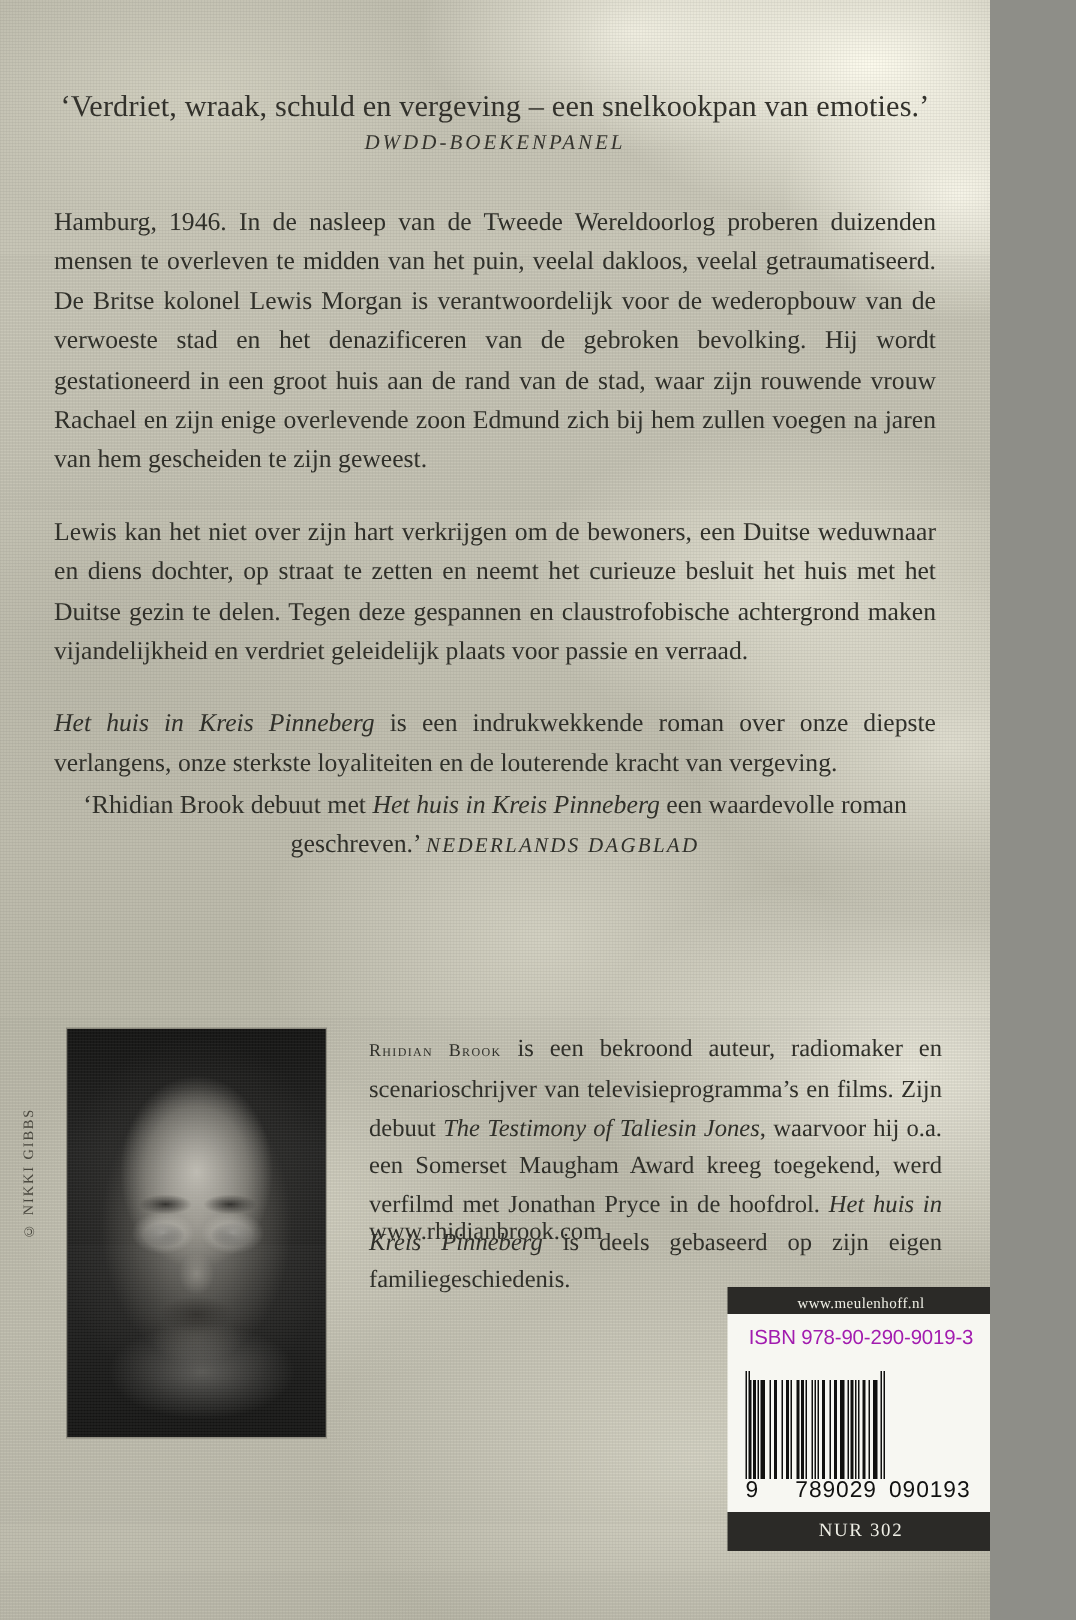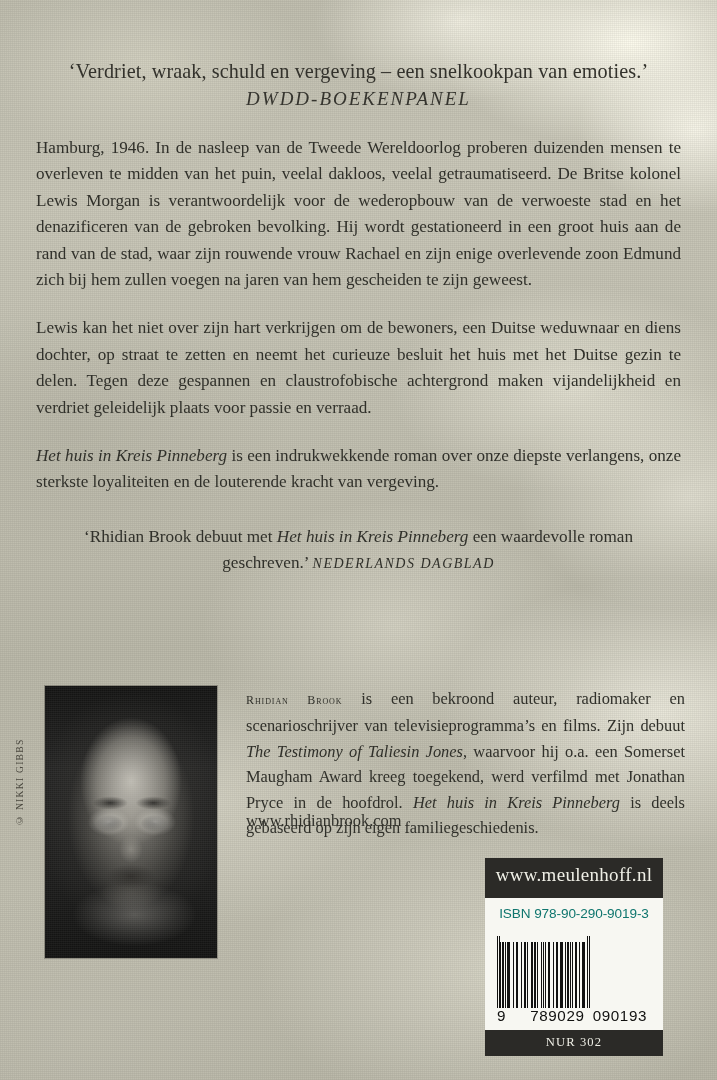--- a/index.html
+++ b/index.html
@@ -3,21 +3,21 @@
 <meta charset="utf-8">
 <style>
   html, body {
     margin: 0;
     padding: 0;
     background: #8e8e88;
   }
 
   .cover {
     position: relative;
-    width: 717px;
+    width: 660px;
     height: 1080px;
     overflow: hidden;
     font-family: "Liberation Serif", "DejaVu Serif", serif;
     color: #2b2a25;
     
     background-color: #b3b1a2;
     background-image:
       radial-gradient(ellipse 280px 150px at 88% 4%,  rgba(255,253,240,0.95) 0%, rgba(255,253,240,0) 70%),
       radial-gradient(ellipse 200px 110px at 64% 2%,  rgba(250,248,235,0.75) 0%, rgba(250,248,235,0) 72%),
       radial-gradient(ellipse 170px 120px at 97% 12%, rgba(252,250,238,0.85) 0%, rgba(252,250,238,0) 70%),
@@ -55,21 +55,21 @@
     font-size: 20.2px;
     line-height: 1.3;
     letter-spacing: 0.1px;
     color: #33322c;
   }
   .top-quote-source {
     position: absolute;
     left: 0; right: 0;
     top: 88px;
     text-align: center;
-    font-size: 19px;
+    font-size: 14px;
     font-style: italic;
     letter-spacing: 2.0px;
     color: #35342e;
   }
 
   
   .blurb {
     position: absolute;
     left: 36px;
     right: 36px;
@@ -183,38 +183,38 @@
   .barcode-block {
     position: absolute;
     left: 485px;
     top: 858px;
     width: 178px;
   }
   .pub-banner, .nur-banner {
     background: #2b2a27;
     color: #efefe6;
     text-align: center;
-    font-size: 19px;
+    font-size: 10px;
     letter-spacing: 0.3px;
-    padding: 6px 0 12px 0;
+    padding: 6px 0 1px 0;
   }
   .nur-banner {
     font-size: 12.6px;
     letter-spacing: 1.1px;
     padding: 5px 0 6px 0;
   }
   .barcode-white {
     background: #f7f7f2;
     padding: 8px 10px 6px 10px;
   }
   .isbn-text {
     text-align: center;
     font-family: "Liberation Sans", "DejaVu Sans", sans-serif;
     font-size: 13.6px;
-    color: #0f766e;
+    color: #a21caf;
     margin-bottom: 9px;
     letter-spacing: -0.1px;
   }
   .bars {
     height: 78px;
     display: flex;
     align-items: flex-end;
     gap: 0;
     margin: 0 2px;
   }

